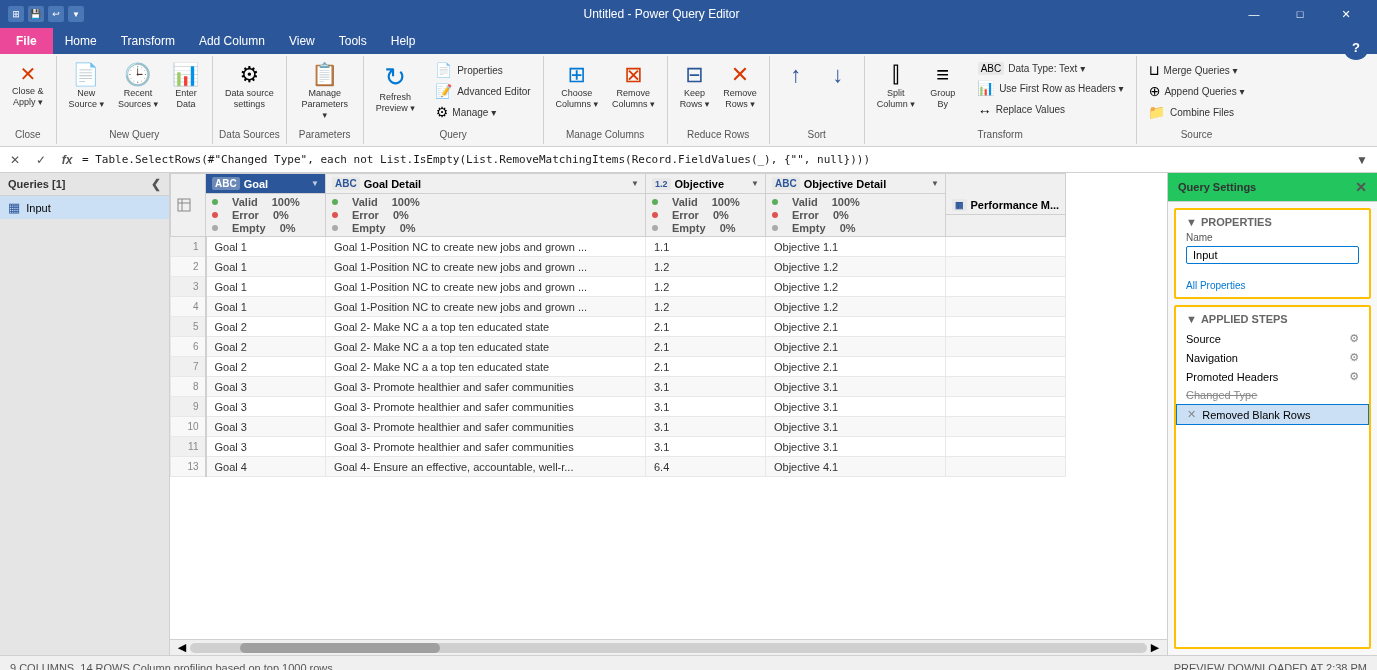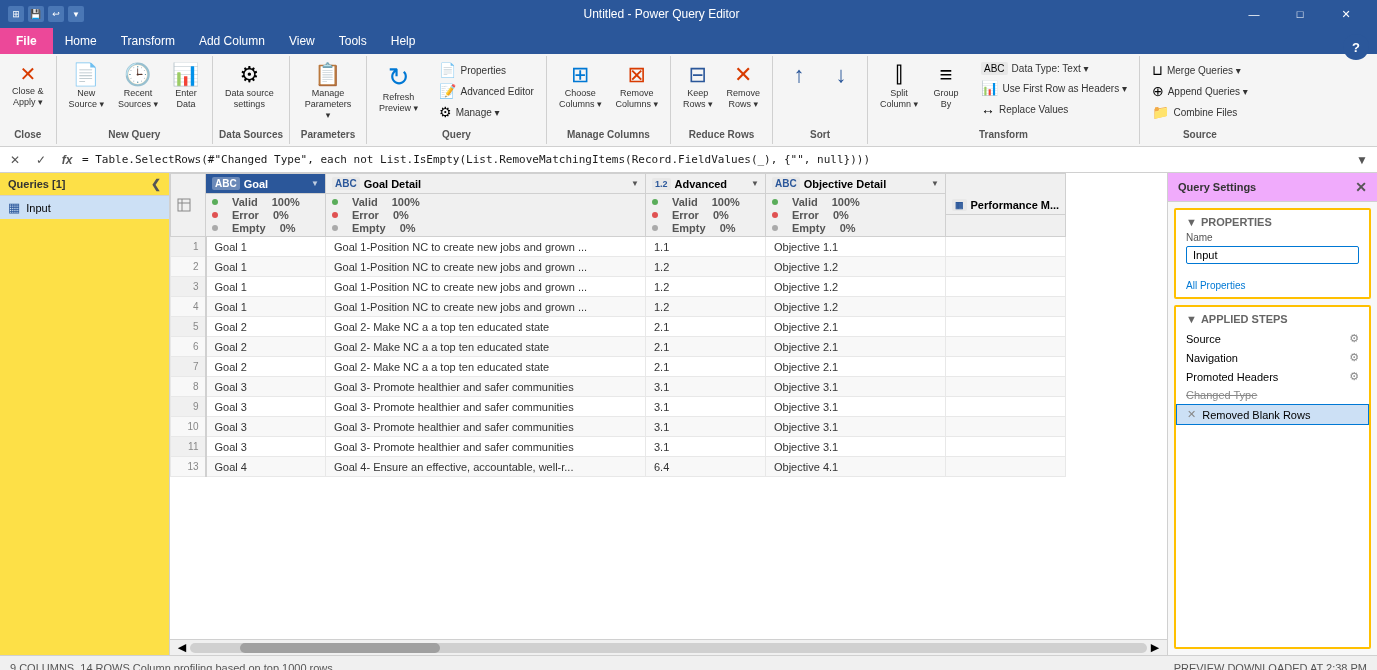--- a/index.html
+++ b/index.html
@@ -71,21 +71,20 @@
       align-items: flex-start;
       padding: 2px 0;
     }
     .ribbon-group-label {
       text-align: center;
       font-size: 10px;
       color: #555;
       padding: 2px 0;
       border-top: 1px solid transparent;
       margin-top: auto;
-      font-weight: bold;
     }
     .ribbon-btn {
       display: flex;
       flex-direction: column;
       align-items: center;
       justify-content: flex-start;
       padding: 4px 6px;
       cursor: pointer;
       border-radius: 2px;
       min-width: 40px;
@@ -161,21 +160,21 @@
       font-size: 11px;
       font-family: Consolas, monospace;
       color: #333;
       background: transparent;
     }
 
     
     .queries-panel {
       width: 170px;
       border-right: 1px solid #d0d0d0;
-      background: #fde047;
+      background: #e5e5e5;
       display: flex;
       flex-direction: column;
     }
     .queries-header {
       display: flex;
       align-items: center;
       justify-content: space-between;
       padding: 4px 8px;
       font-size: 11px;
       font-weight: bold;
@@ -305,21 +304,21 @@
       border-left: 1px solid #d0d0d0;
       background: #f8f8f8;
       display: flex;
       flex-direction: column;
     }
     .qs-header {
       display: flex;
       align-items: center;
       justify-content: space-between;
       padding: 6px 10px;
-      background: #f0abfc;
+      background: #22c55e;
       border-bottom: 1px solid #d0d0d0;
       font-size: 12px;
       font-weight: bold;
       color: #333;
     }
     .qs-close { cursor: pointer; font-size: 14px; color: #555; }
     .qs-section {
       padding: 6px 10px;
       border: 2px solid #ffc000;
       margin: 6px;
@@ -681,21 +680,21 @@
                     <span>0%</span>
                   </div>
                 </div>
               </div>
             </th>
 
             <th style="min-width:120px;">
               <div class="col-header">
                 <div class="col-header-top">
                   <span class="col-type-icon" style="font-size:9px;">1.2</span>
-                  <span class="col-name">Advanced</span>
+                  <span class="col-name">Objective</span>
                   <span class="col-dropdown">▼</span>
                 </div>
                 <div class="col-stats">
                   <div class="stat-row">
                     <span class="stat-dot dot-green"></span>
                     <span>Valid</span>
                     <span>100%</span>
                   </div>
                   <div class="stat-row">
                     <span class="stat-dot dot-red"></span>

